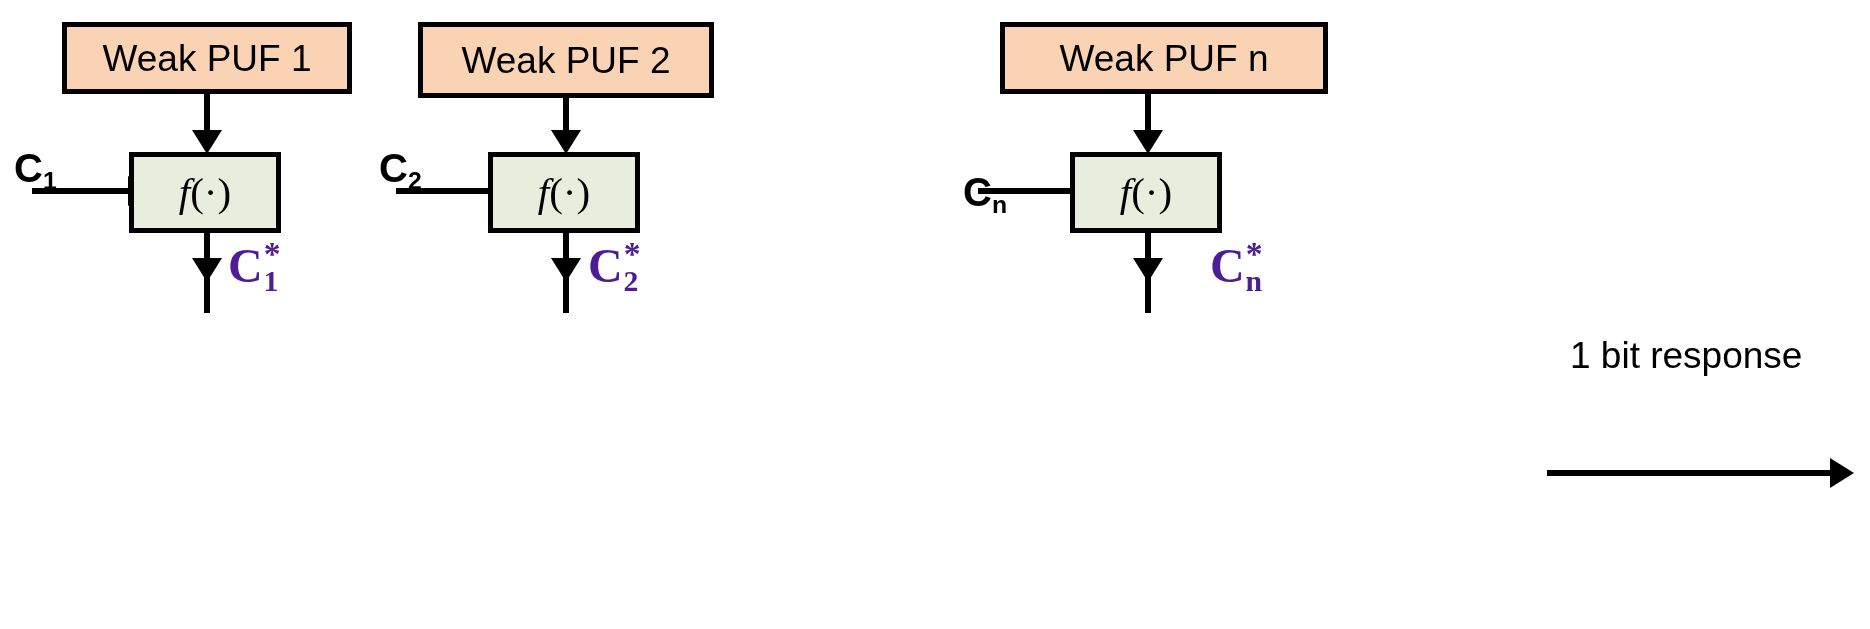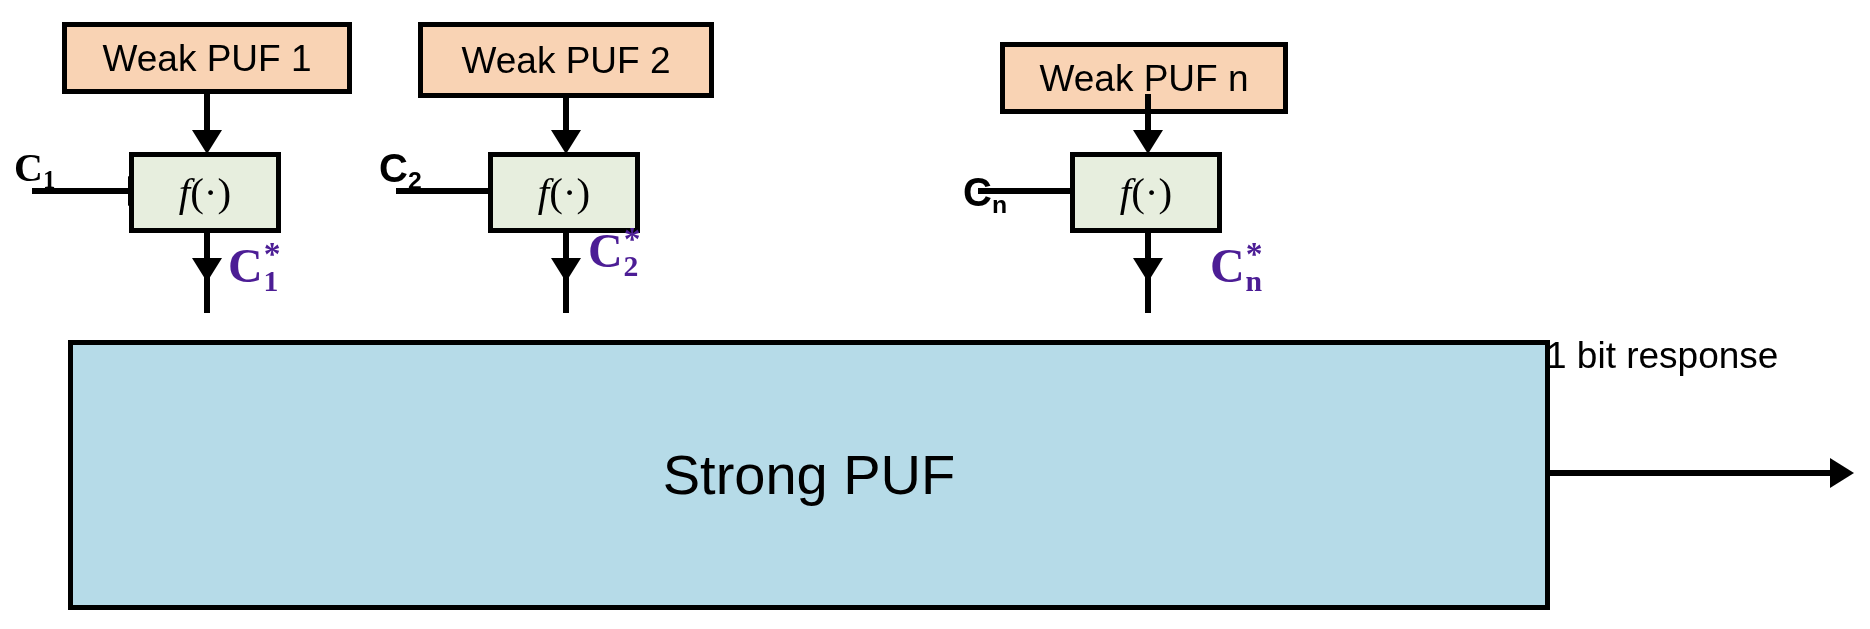--- a/index.html
+++ b/index.html
@@ -124,21 +124,21 @@
 <body>
 
 <div id="canvas">
 
   <div class="box weak-puf" style="left:62px; top:22px; width:290px; height:72px;">
     <span>Weak PUF 1</span>
   </div>
   <div class="vline" style="left:204px; top:94px; width:6px; height:40px;"></div>
   <div class="arrow-down" style="left:192px; top:130px;"></div>
 
-  <span class="clabel" style="left:14px; top:148px;font-family:Liberation Serif, serif;">
+  <span class="clabel" style="left:14px; top:148px;">
     <span>C</span><sub>1</sub>
   </span>
   <div class="hline" style="left:32px; top:188px; width:100px;"></div>
   <div class="arrow-right" style="left:128px; top:176px;"></div>
 
   <div class="box fbox" style="left:129px; top:152px; width:152px; height:81px;">
     <span><em>f</em><span class="fn-paren">(·)</span></span>
   </div>
 
   <div class="vline" style="left:204px; top:233px; width:6px; height:80px;"></div>
@@ -158,25 +158,25 @@
   </span>
   <div class="hline" style="left:396px; top:188px; width:96px;"></div>
   <div class="arrow-right" style="left:488px; top:176px;"></div>
 
   <div class="box fbox" style="left:488px; top:152px; width:152px; height:81px;">
     <span><em>f</em><span class="fn-paren">(·)</span></span>
   </div>
 
   <div class="vline" style="left:563px; top:233px; width:6px; height:80px;"></div>
   <div class="arrow-down" style="left:551px; top:258px;"></div>
-  <span class="cstar" style="left:588px; top:222px;text-align:center;">
+  <span class="cstar" style="left:588px; top:237px;text-align:center;">
     <span>C</span><span class="sup">*</span><span class="sub">2</span>
   </span>
 
-  <div class="box weak-puf" style="left:1000px; top:22px; width:288px; height:72px;margin-top:20px;">
+  <div class="box weak-puf" style="left:1000px; top:22px; width:328px; height:72px;">
     <span>Weak PUF n</span>
   </div>
   <div class="vline" style="left:1145px; top:94px; width:6px; height:40px;"></div>
   <div class="arrow-down" style="left:1133px; top:130px;"></div>
 
   <span class="clabel" style="left:963px; top:148px;margin-top:24px;">
     <span>C</span><sub>n</sub>
   </span>
   <div class="hline" style="left:978px; top:188px; width:96px;"></div>
   <div class="arrow-right" style="left:1070px; top:176px;"></div>
@@ -184,21 +184,18 @@
   <div class="box fbox" style="left:1070px; top:152px; width:152px; height:81px;">
     <span><em>f</em><span class="fn-paren">(·)</span></span>
   </div>
 
   <div class="vline" style="left:1145px; top:233px; width:6px; height:80px;"></div>
   <div class="arrow-down" style="left:1133px; top:258px;"></div>
   <span class="cstar" style="left:1170px; top:237px;margin-left:40px;">
     <span>C</span><span class="sup">*</span><span class="sub">n</span>
   </span>
 
-  <div class="box strong-puf" style="left:68px; top:340px; width:1482px; height:270px;">
-    <span>Strong PUF</span>
-  </div>
-
-  <span class="resp-label" style="left:1546px; top:337px;">1 bit response</span>
+
+  <span class="resp-label" style="left:1546px; top:337px;padding-left:24px;">1 bit response</span>
   <div class="hline" style="left:1547px; top:470px; width:287px;"></div>
   <div class="arrow-right" style="left:1830px; top:458px;"></div>
 
 </div>
 
 </body></html>

